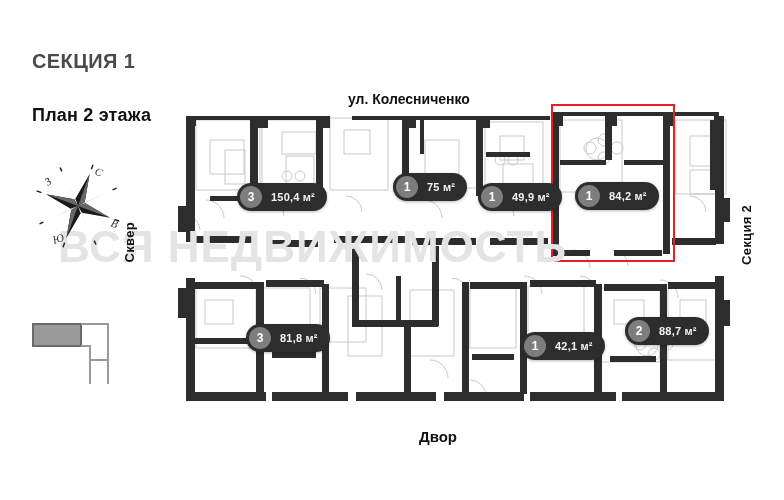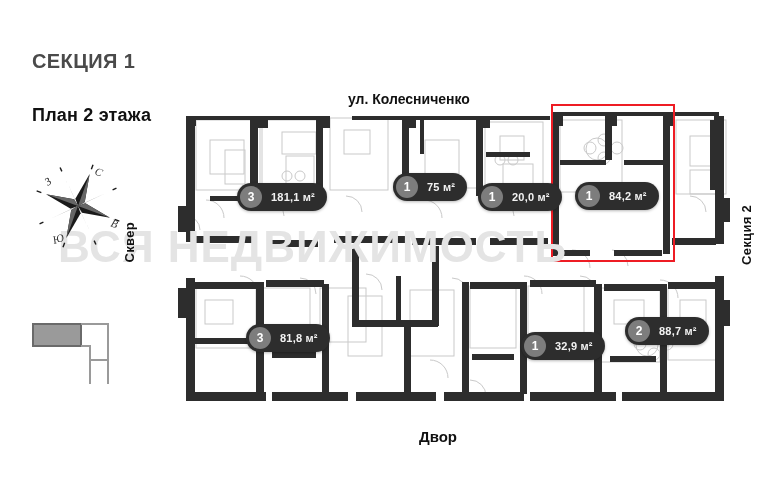--- a/index.html
+++ b/index.html
@@ -247,39 +247,39 @@
 </svg>
 
 <svg class="abs" id="keyplan" viewBox="0 0 92 72">
   <rect x="3" y="8" width="48" height="22" fill="#9a9a9a" stroke="#6a6a6a" stroke-width="2"></rect>
   <path d="M51 8 L78 8 L78 68 M51 30 L60 30 L60 68 M60 44 L78 44" fill="none" stroke="#9a9a9a" stroke-width="2"></path>
 </svg>
 
 <div id="badges">
     <div class="badge" style="left: 237px; top: 183px;">
       <span class="num">3</span>
-      <span class="area">181,1 м²</span>
+      <span class="area">150,4 м²</span>
     </div>
     <div class="badge" style="left: 393px; top: 173px;">
       <span class="num">1</span>
       <span class="area">75 м²</span>
     </div>
     <div class="badge" style="left: 478px; top: 183px;">
       <span class="num">1</span>
-      <span class="area">20,0 м²</span>
+      <span class="area">49,9 м²</span>
     </div>
     <div class="badge" style="left: 575px; top: 182px;">
       <span class="num">1</span>
       <span class="area">84,2 м²</span>
     </div>
     <div class="badge" style="left: 246px; top: 324px;">
       <span class="num">3</span>
       <span class="area">81,8 м²</span>
     </div>
     <div class="badge" style="left: 521px; top: 332px;">
       <span class="num">1</span>
-      <span class="area">32,9 м²</span>
+      <span class="area">42,1 м²</span>
     </div>
     <div class="badge" style="left: 625px; top: 317px;">
       <span class="num">2</span>
       <span class="area">88,7 м²</span>
     </div>
   </div>
 
 </body></html>

